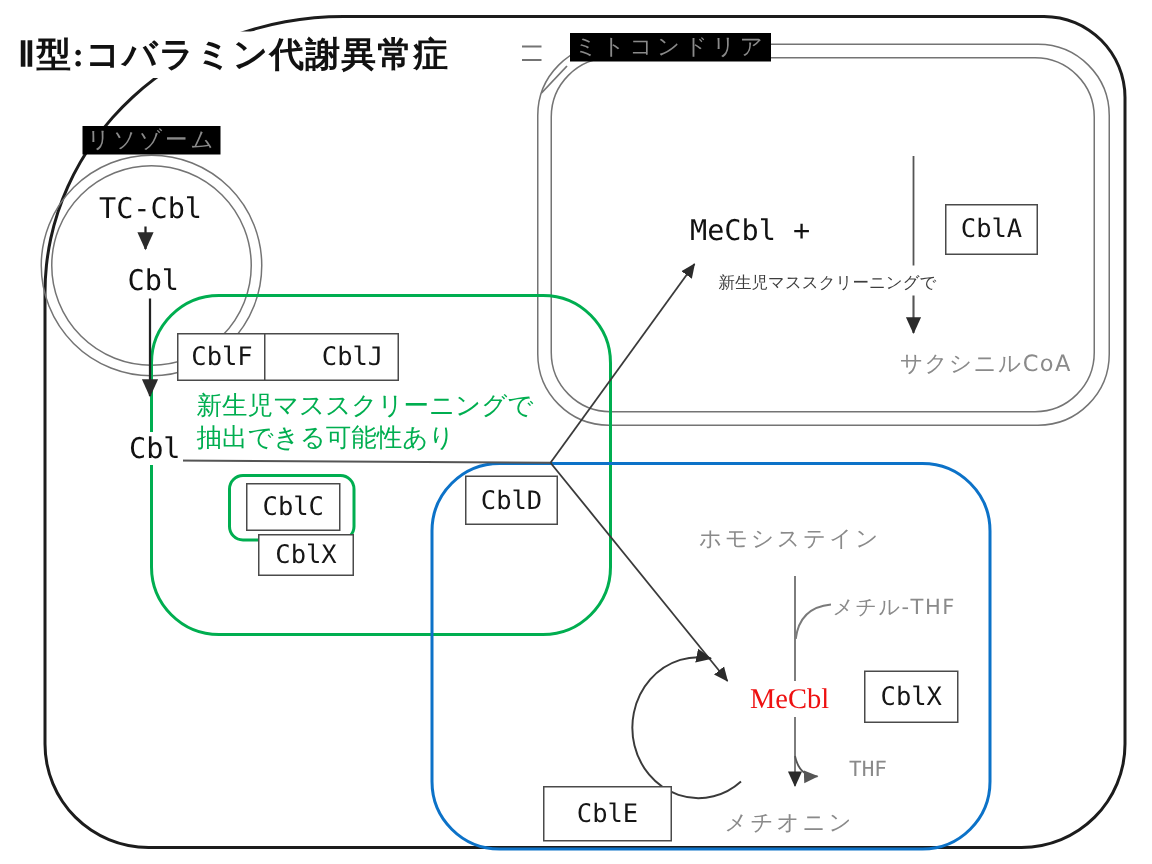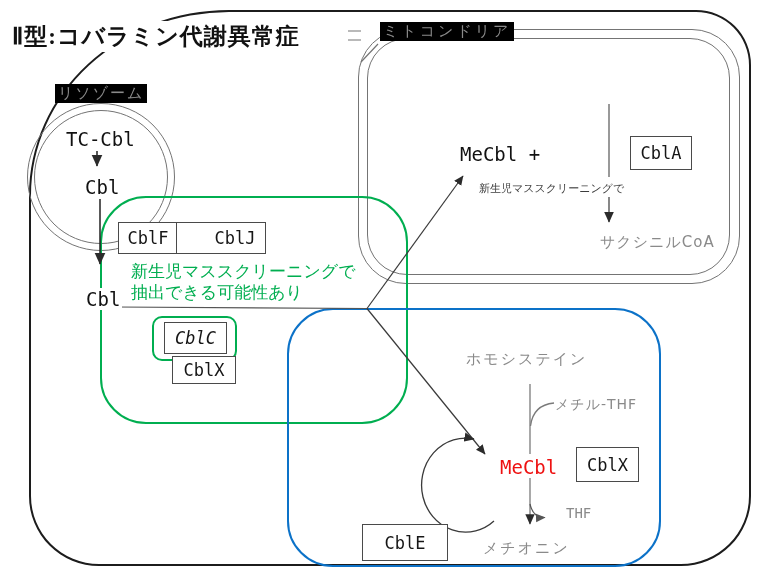--- a/index.html
+++ b/index.html
@@ -37,32 +37,32 @@
   .met{font-size:19px;color:#111;z-index:6;}
   .tc-cbl{left:66px;top:128px;}
   .cbl1{left:85px;top:176px;}
   .cbl2{left:84px;top:288px;background:#fff;padding:0 2px;z-index:6;}
   .adocbl{left:460px;top:143px;}
   .enzyme{left:479px;top:181px;font-size:11px;color:#3d3d3d;z-index:6;}
   .substrate{left:528px;top:75px;font-size:15px;color:var(--gray);letter-spacing:1px;z-index:6;}
   .product{left:556px;top:233px;font-size:15px;color:var(--gray);letter-spacing:1px;z-index:6;margin-left:44px;}
   .homocys{left:466px;top:350px;font-size:15px;color:var(--gray);letter-spacing:2px;z-index:6;}
   .methylthf{left:555px;top:396px;font-size:14px;color:var(--gray);letter-spacing:1px;z-index:6;}
-  .mecbl{left:498px;top:456px;font-size:19px;color:var(--red);background:#fff;padding:0 2px;z-index:6;}
+  .mecbl{left:498px;top:456px;font-size:19px;color:var(--red);background:#fff;padding:0 2px;z-index:6;font-family:Liberation Serif, serif;}
   .thf{left:566px;top:505px;font-size:14px;color:var(--gray);z-index:6;}
   .methionine{left:483px;top:539px;font-size:15px;color:var(--gray);letter-spacing:2px;z-index:6;}
   .note{left:131px;top:261px;font-size:17px;line-height:21px;color:var(--green);z-index:6;font-weight:400;}
 
   
   .pbox{background:#fff;border:1.6px solid #4a4a4a;display:flex;align-items:center;justify-content:center;
         font-family:"DejaVu Sans Mono",monospace;font-size:17px;color:#161616;z-index:6;}
   .cblf{left:118px;top:222px;width:58px;height:30px;}
   .cblj{left:176px;top:222px;width:60px;height:30px;padding-left:28px;}
   .cblc-frame{left:152px;top:316px;width:81px;height:41px;border:2.6px solid var(--green);border-radius:10px;background:#fff;z-index:6;}
-  .cblc{left:164px;top:322px;width:61px;height:30px;z-index:7;font-style:italic;}
+  .cblc{left:164px;top:322px;width:61px;height:30px;z-index:7;}
   .cblx{left:172px;top:356px;width:62px;height:26px;}
   .cbld{left:310px;top:317px;width:60px;height:31px;}
   .cbla{left:630px;top:136px;width:60px;height:32px;}
   .cblb{left:440px;top:227px;width:79px;height:34px;}
   .cblg{left:576px;top:447px;width:61px;height:33px;}
   .cble{left:362px;top:524px;width:84px;height:35px;}
 </style>
 </head>
 <body>
 
@@ -124,20 +124,21 @@
   <div class="abs met mono adocbl">MeCbl +</div>
   <div class="abs enzyme">新生児マススクリーニングで</div>
   <div class="abs product">サクシニルCoA</div>
   <div class="abs pbox cbla">CblA</div>
 
   <div class="abs pbox cblf">CblF</div>
   <div class="abs pbox cblj">CblJ</div>
   <div class="abs cblc-frame"></div>
   <div class="abs pbox cblc">CblC</div>
   <div class="abs pbox cblx">CblX</div>
+  <div class="abs pbox cbld">CblD</div>
 
   <div class="abs homocys">ホモシステイン</div>
   <div class="abs methylthf">メチル-THF</div>
   <div class="abs mono mecbl">MeCbl</div>
   <div class="abs mono thf">THF</div>
   <div class="abs methionine">メチオニン</div>
   <div class="abs pbox cblg">CblX</div>
   <div class="abs pbox cble">CblE</div>
 
 </div>

